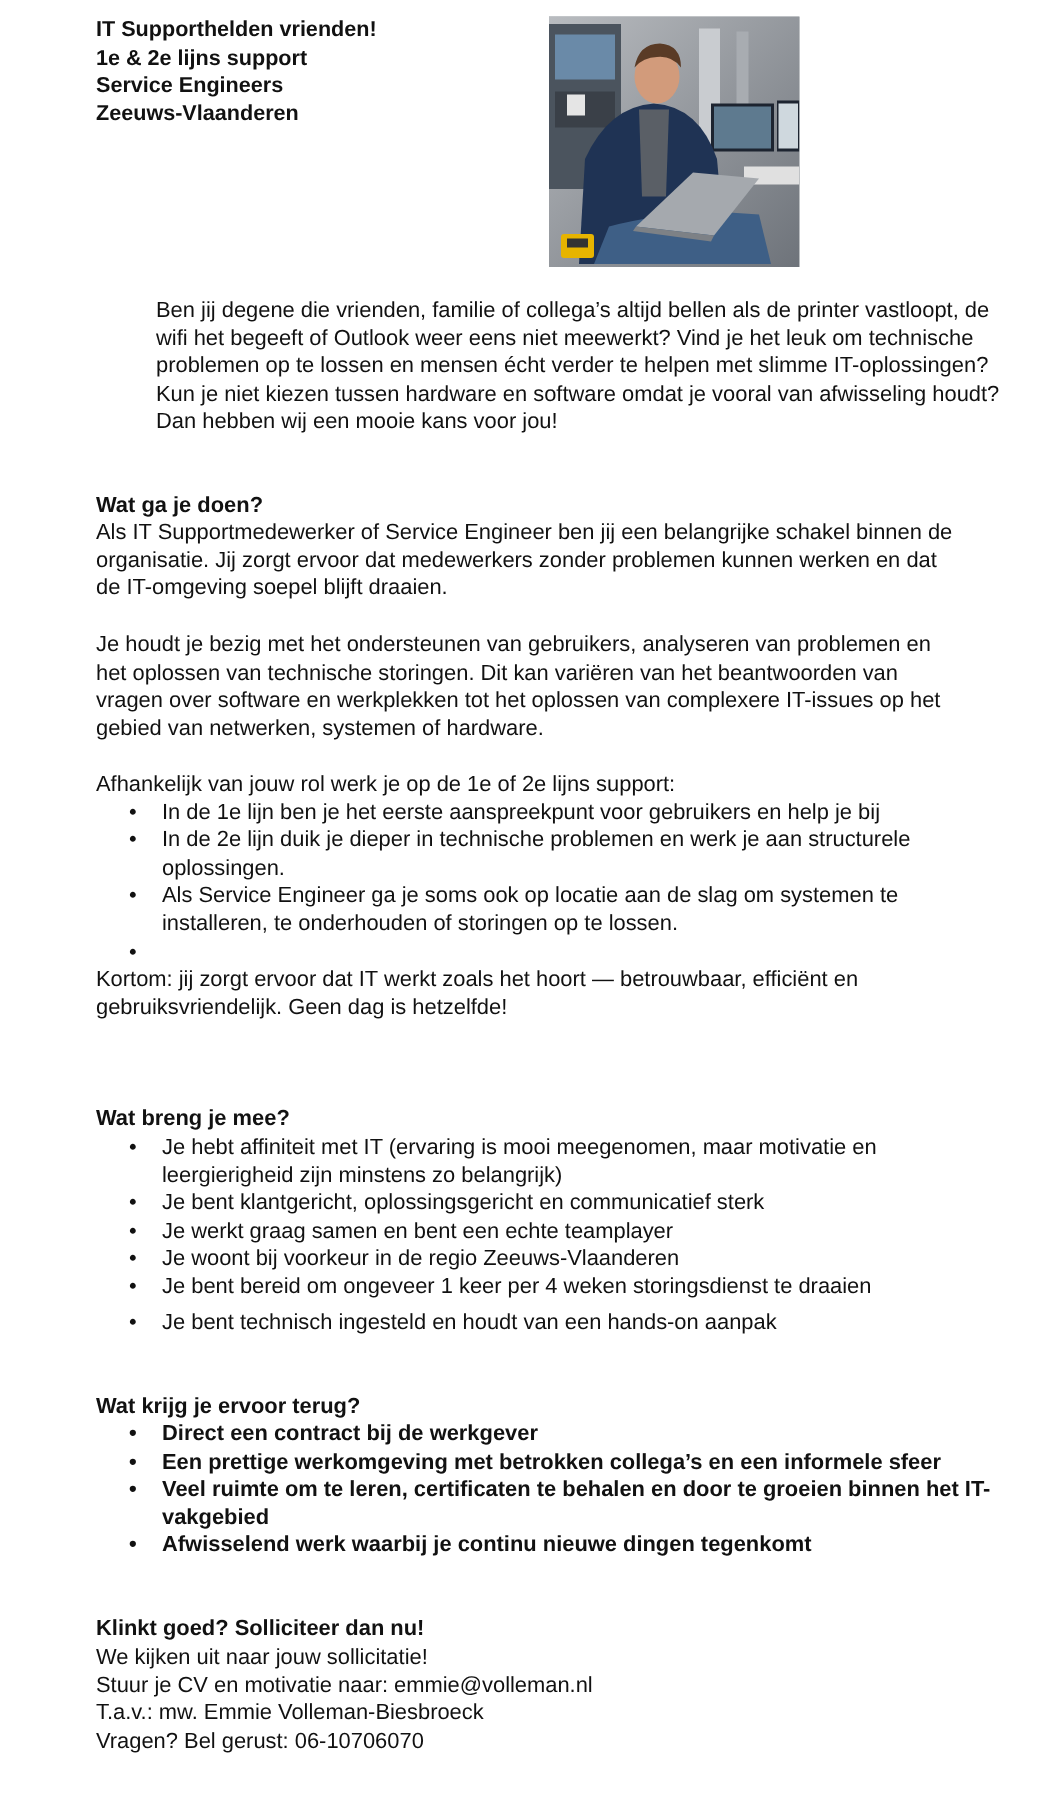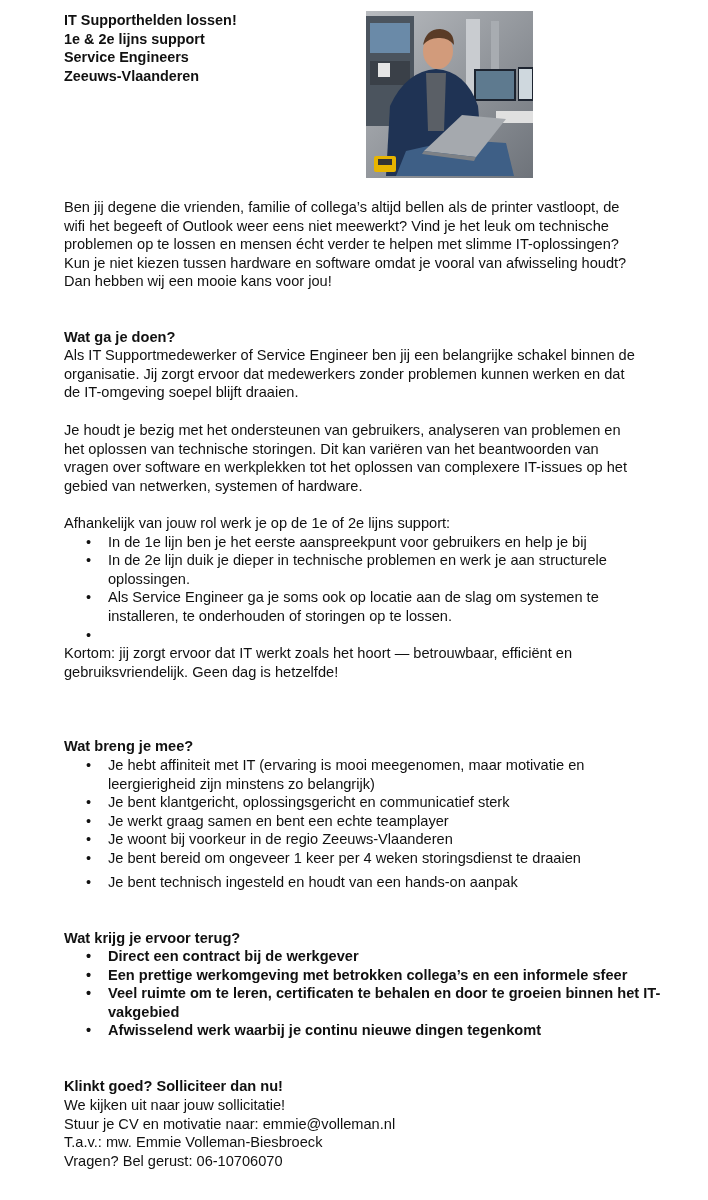--- a/index.html
+++ b/index.html
@@ -19,21 +19,21 @@
   .h { font-weight: bold; margin-top: 19px; }
   ul { margin: 0; padding: 0; list-style: none; }
   li { position: relative; padding-left: 44px; }
   li::before { content: "•"; position: absolute; left: 22px; top: 0; }
   .nowrap { white-space: nowrap; }
 </style>
 </head>
 <body>
 
 <div class="header">
-  <div>IT Supporthelden lossen!</div>
+  <div>IT Supporthelden vrienden!</div>
   <div>1e &amp; 2e lijns support</div>
   <div>Service Engineers</div>
   <div>Zeeuws-Vlaanderen</div>
 </div>
 
 <div class="photo" aria-label="Smiling technician with laptop in server/control room">
   <svg width="167" height="167" viewBox="0 0 167 167">
     <defs>
       <linearGradient id="bg" x1="0" y1="0" x2="1" y2="1">
         <stop offset="0" stop-color="#b9bcc0"></stop>
@@ -67,21 +67,21 @@
     <path d="M30 165 L40 140 Q70 132 110 130 L140 132 L148 165 Z" fill="#3e5f86"></path>
 
     <path d="M58 140 L110 146 L140 108 L96 104 Z" fill="#a5a9ae"></path>
     <path d="M58 140 L110 146 L108 150 L56 143 Z" fill="#7d8186"></path>
 
     <rect x="8" y="145" width="22" height="16" rx="2" fill="#e7b400"></rect>
     <rect x="12" y="148" width="14" height="6" fill="#333"></rect>
   </svg>
 </div>
 
-<div class="block" style="top:198px;">
+<div class="block" style="top:198px;margin-left:40px;">
   <p class="nowrap">Ben jij degene die vrienden, familie of collega’s altijd bellen als de printer vastloopt, de</p>
   <p class="nowrap">wifi het begeeft of Outlook weer eens niet meewerkt? Vind je het leuk om technische</p>
   <p class="nowrap">problemen op te lossen en mensen écht verder te helpen met slimme IT-oplossingen?</p>
   <p class="nowrap">Kun je niet kiezen tussen hardware en software omdat je vooral van afwisseling houdt?</p>
   <p class="nowrap">Dan hebben wij een mooie kans voor jou!</p>
 </div>
 
 <div class="block h" style="top:309px;">Wat ga je doen?</div>
 
 <div class="block" style="top:346px;">

